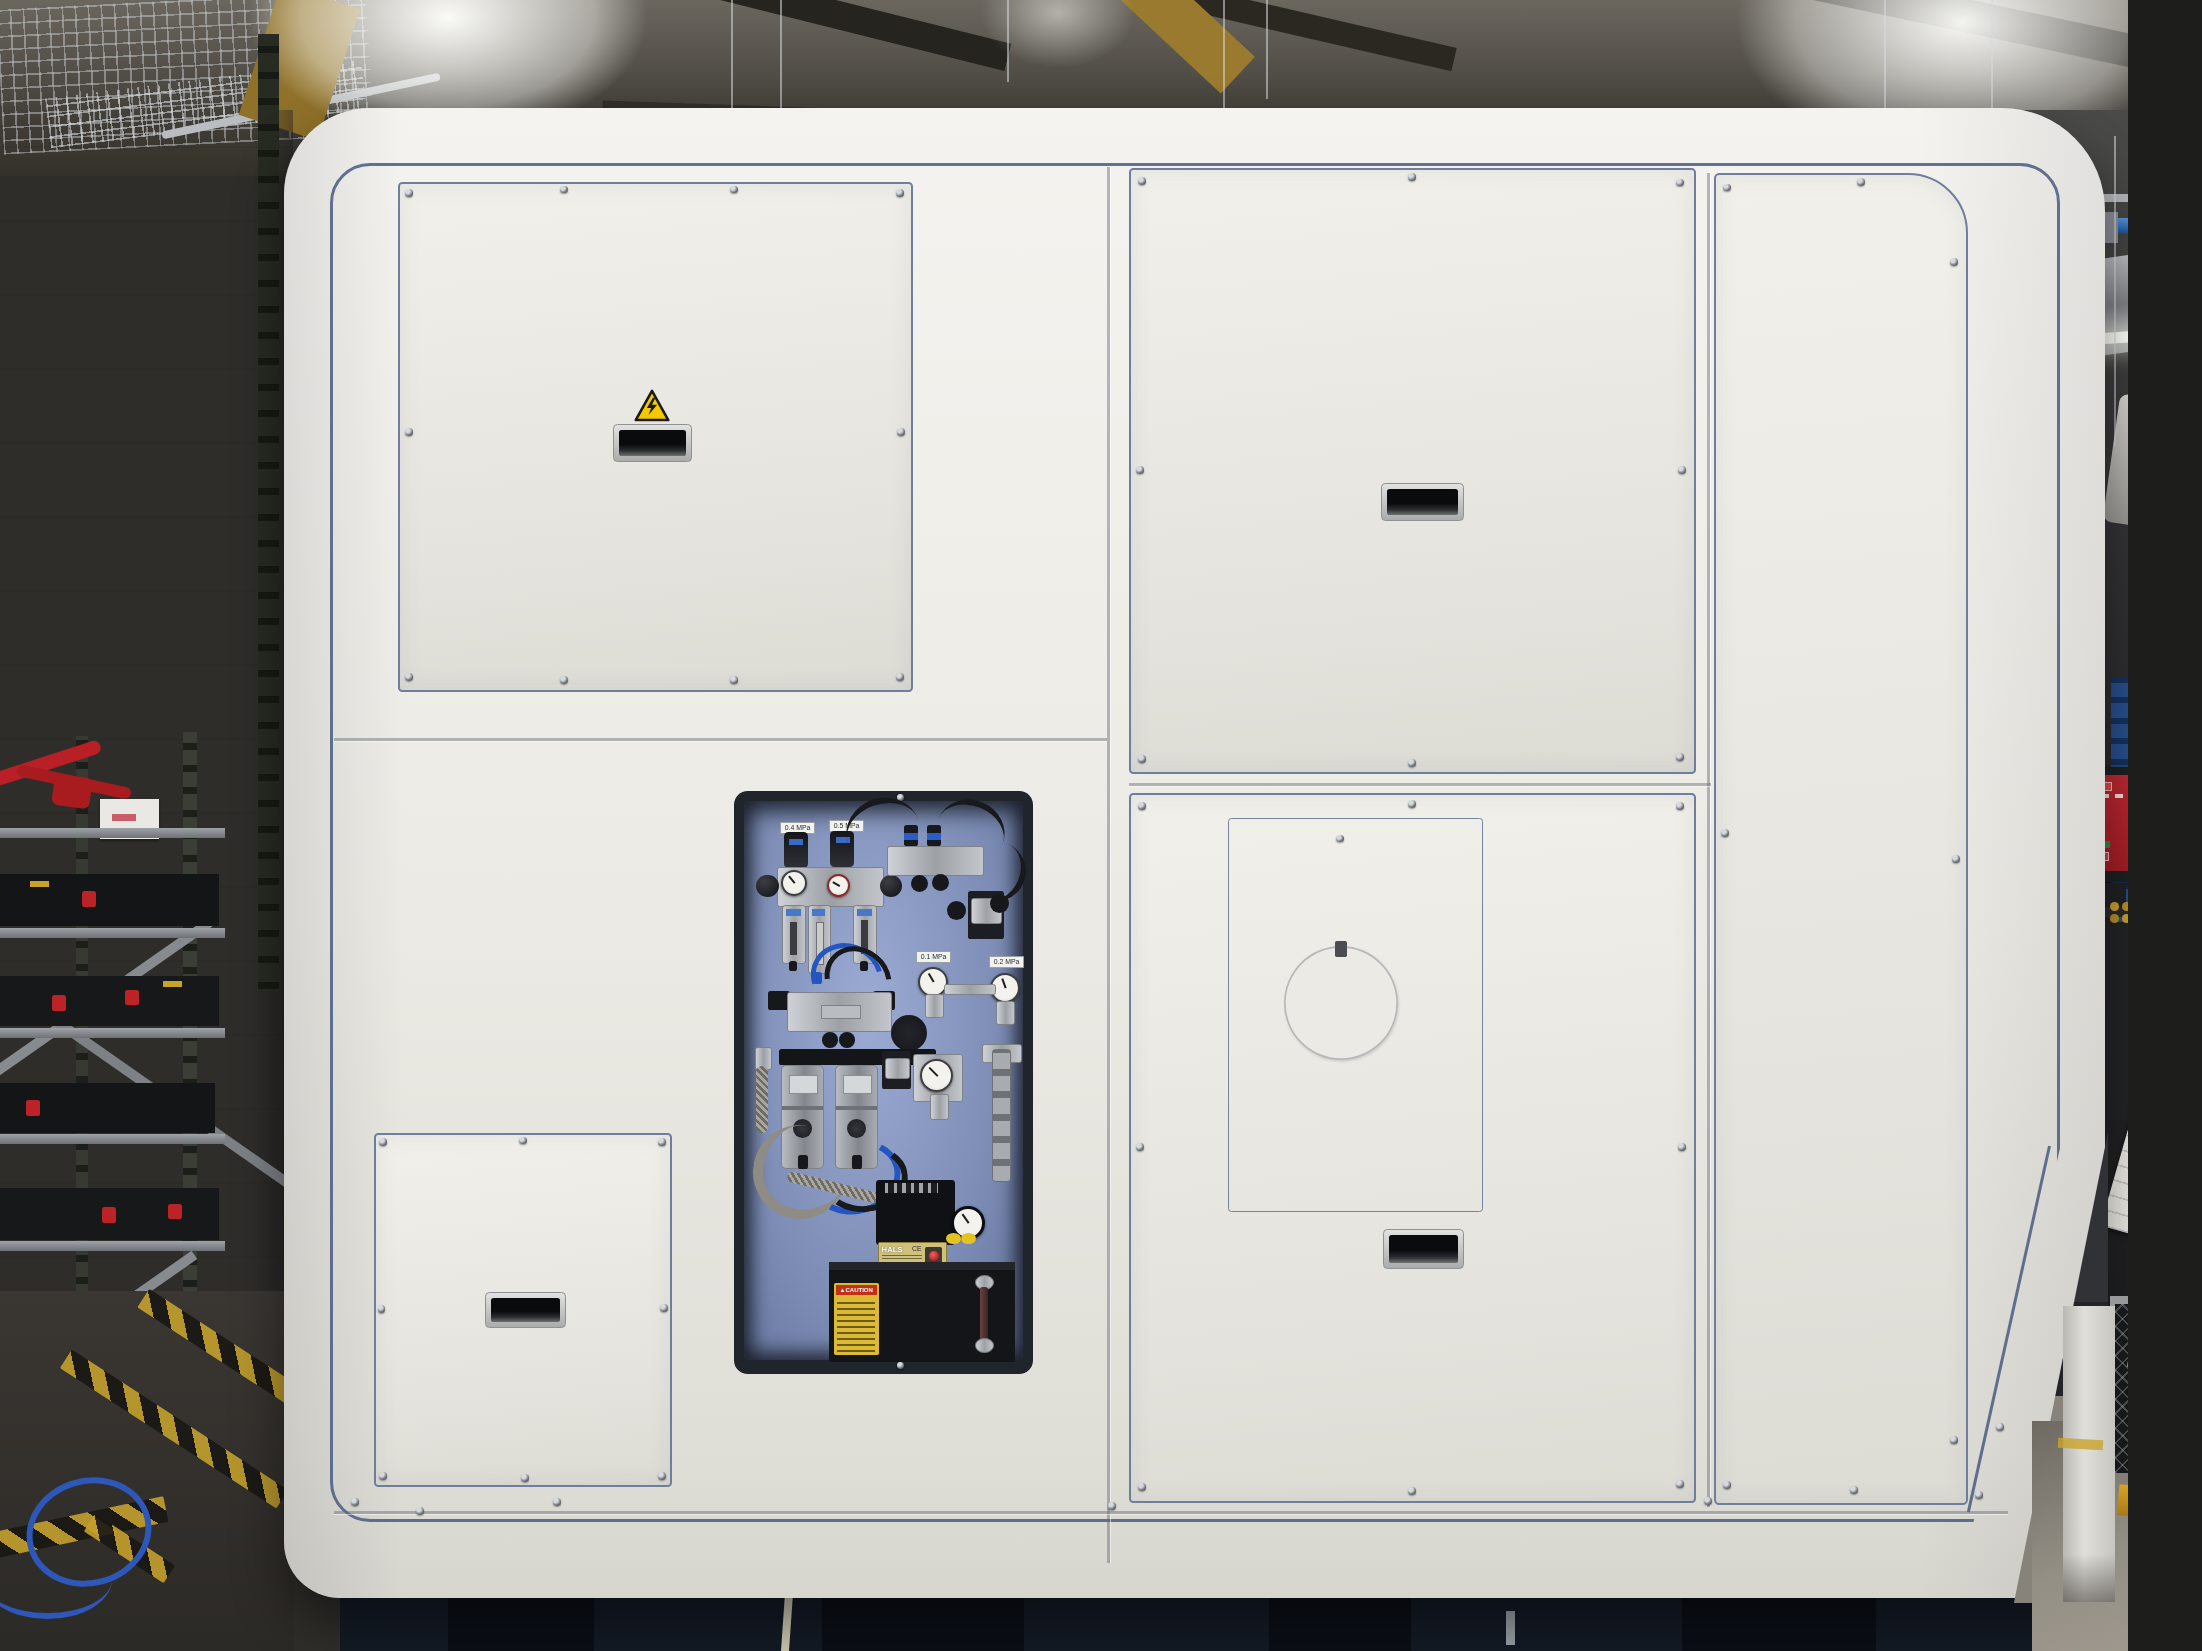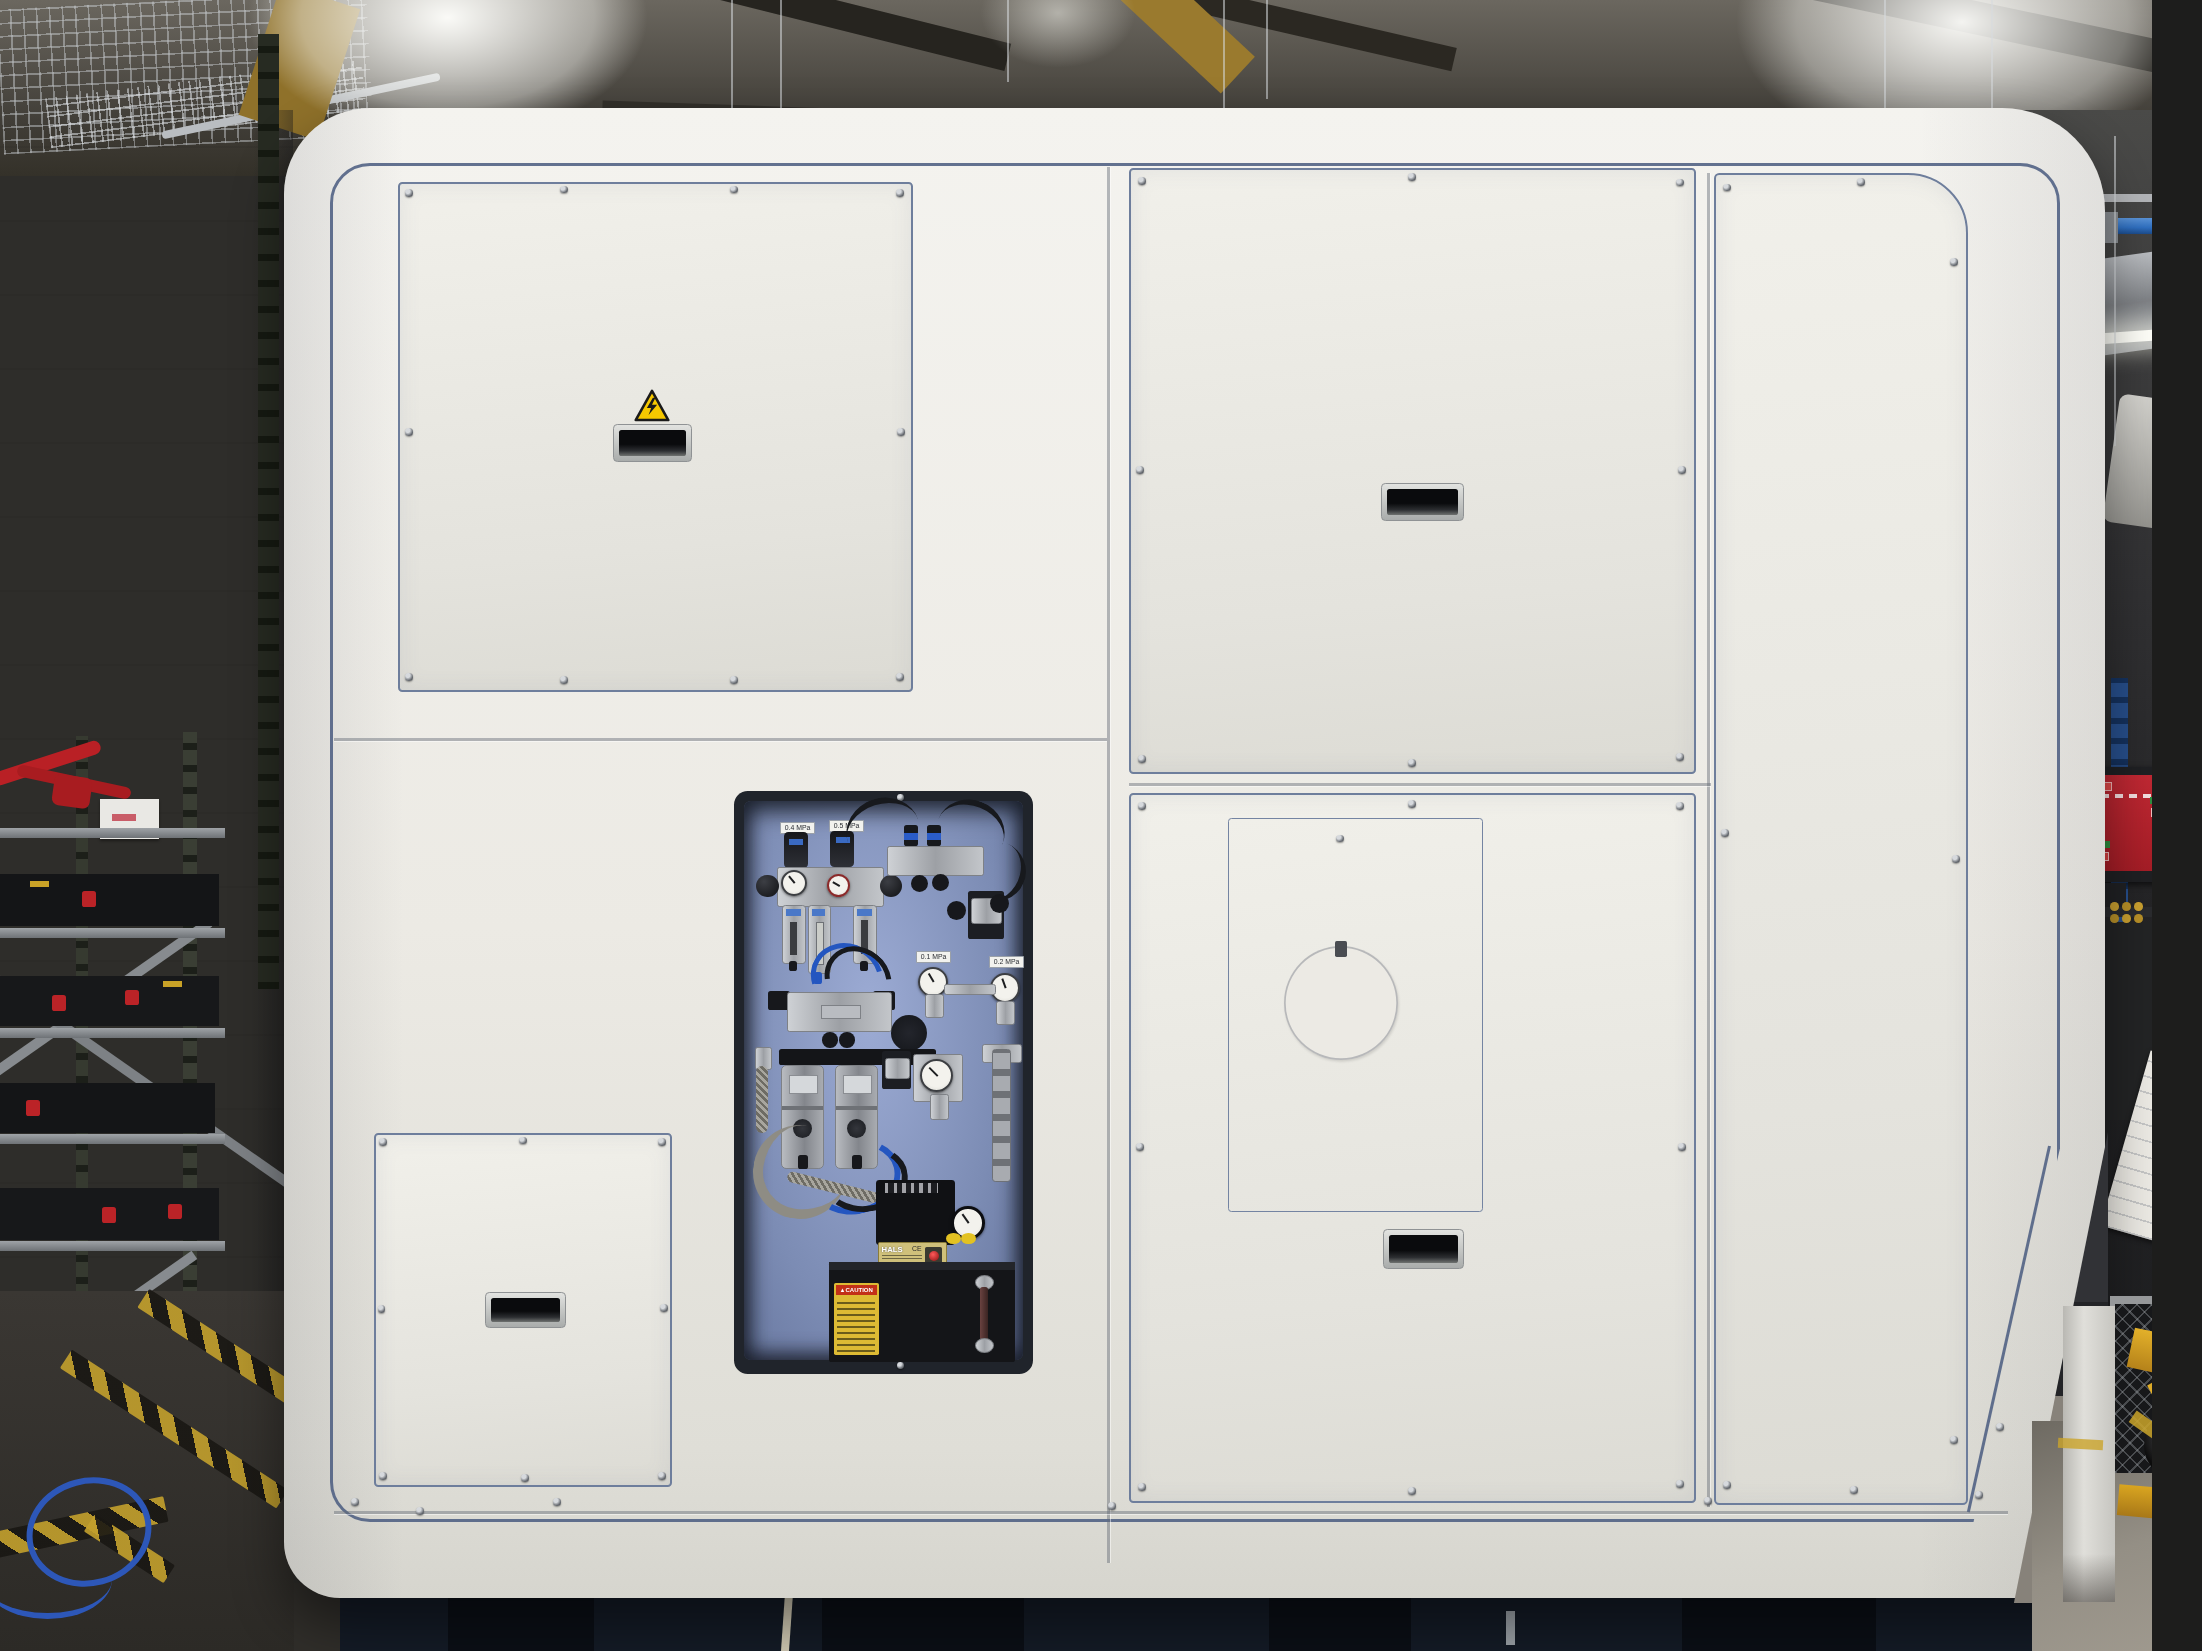--- a/index.html
+++ b/index.html
@@ -1,16 +1,16 @@
 <!DOCTYPE html>
 <html style="font-size:13.8px"><head>
 <meta charset="utf-8">
 <style>
   html,body{margin:0;padding:0;background:#1d1d1c;font-family:"Liberation Sans",sans-serif;}
-  .scene{position:relative;width:2128px;height:1652px;overflow:hidden;background:#2e2d2a;padding-left:24px;}
+  .scene{position:relative;width:2128px;height:1652px;overflow:hidden;background:#2e2d2a;}
   .abs{position:absolute;}
   
   .sc{position:absolute;width:7.7px;height:7.7px;border-radius:50%;
       background:radial-gradient(circle at 35% 30%,#d6d9dd 0 28%,#71757b 62%,#33363b);
       box-shadow:0 0.9px 1.7px rgba(0,0,0,.4);}
   .panel{position:absolute;border:2.6px solid #6e7e9c;border-radius:4.3px;
       background:linear-gradient(175deg,#f1f0ea,#e4e3dd 70%,#dcdbd4);
       box-shadow:inset 0 0 22.4px rgba(90,100,125,.10);}
   .handle{position:absolute;background:linear-gradient(180deg,#e2e3e0,#a9acab);
       border:1.7px solid #8f9294;border-radius:4.3px;padding:5.2px;box-sizing:border-box;}

